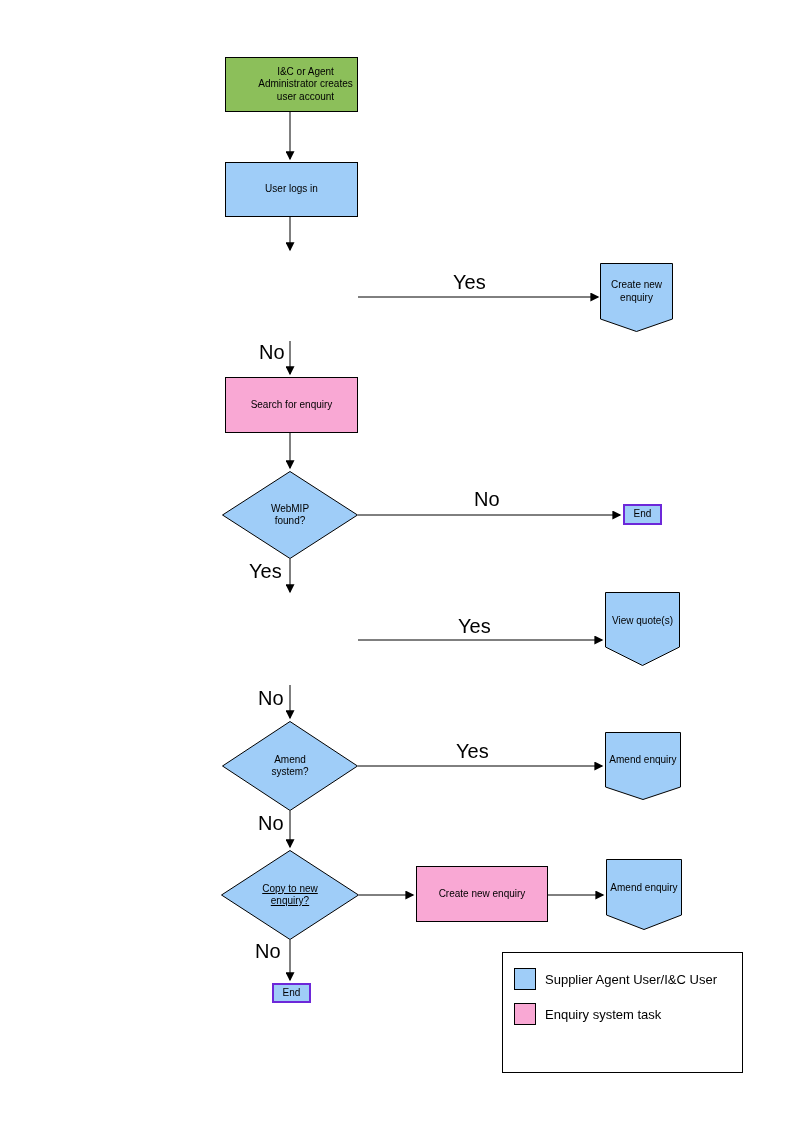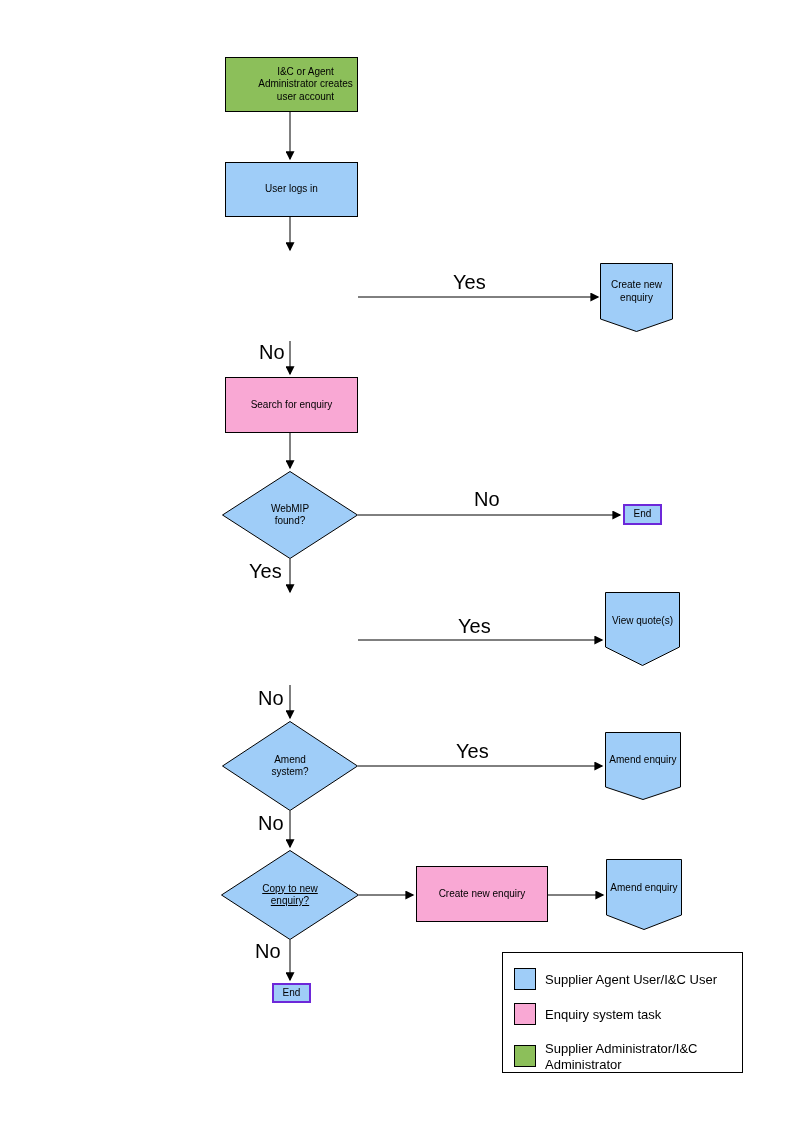--- a/index.html
+++ b/index.html
@@ -142,19 +142,15 @@
 
   <div class="legend">
     <div class="legend-row" style="top:15px;">
       <span class="swatch fill-user"></span>
       <span class="legend-label">Supplier Agent User/I&amp;C User</span>
     </div>
     <div class="legend-row" style="top:50px;">
       <span class="swatch fill-system"></span>
       <span class="legend-label">Enquiry system task</span>
     </div>
-    <div class="legend-row" style="top:85px;">
-      <span class="swatch fill-admin"></span>
-      <span class="legend-label">Supplier Administrator/I&amp;C Administrator</span>
-    </div>
   </div>
 
 </div>
 
 </body></html>

